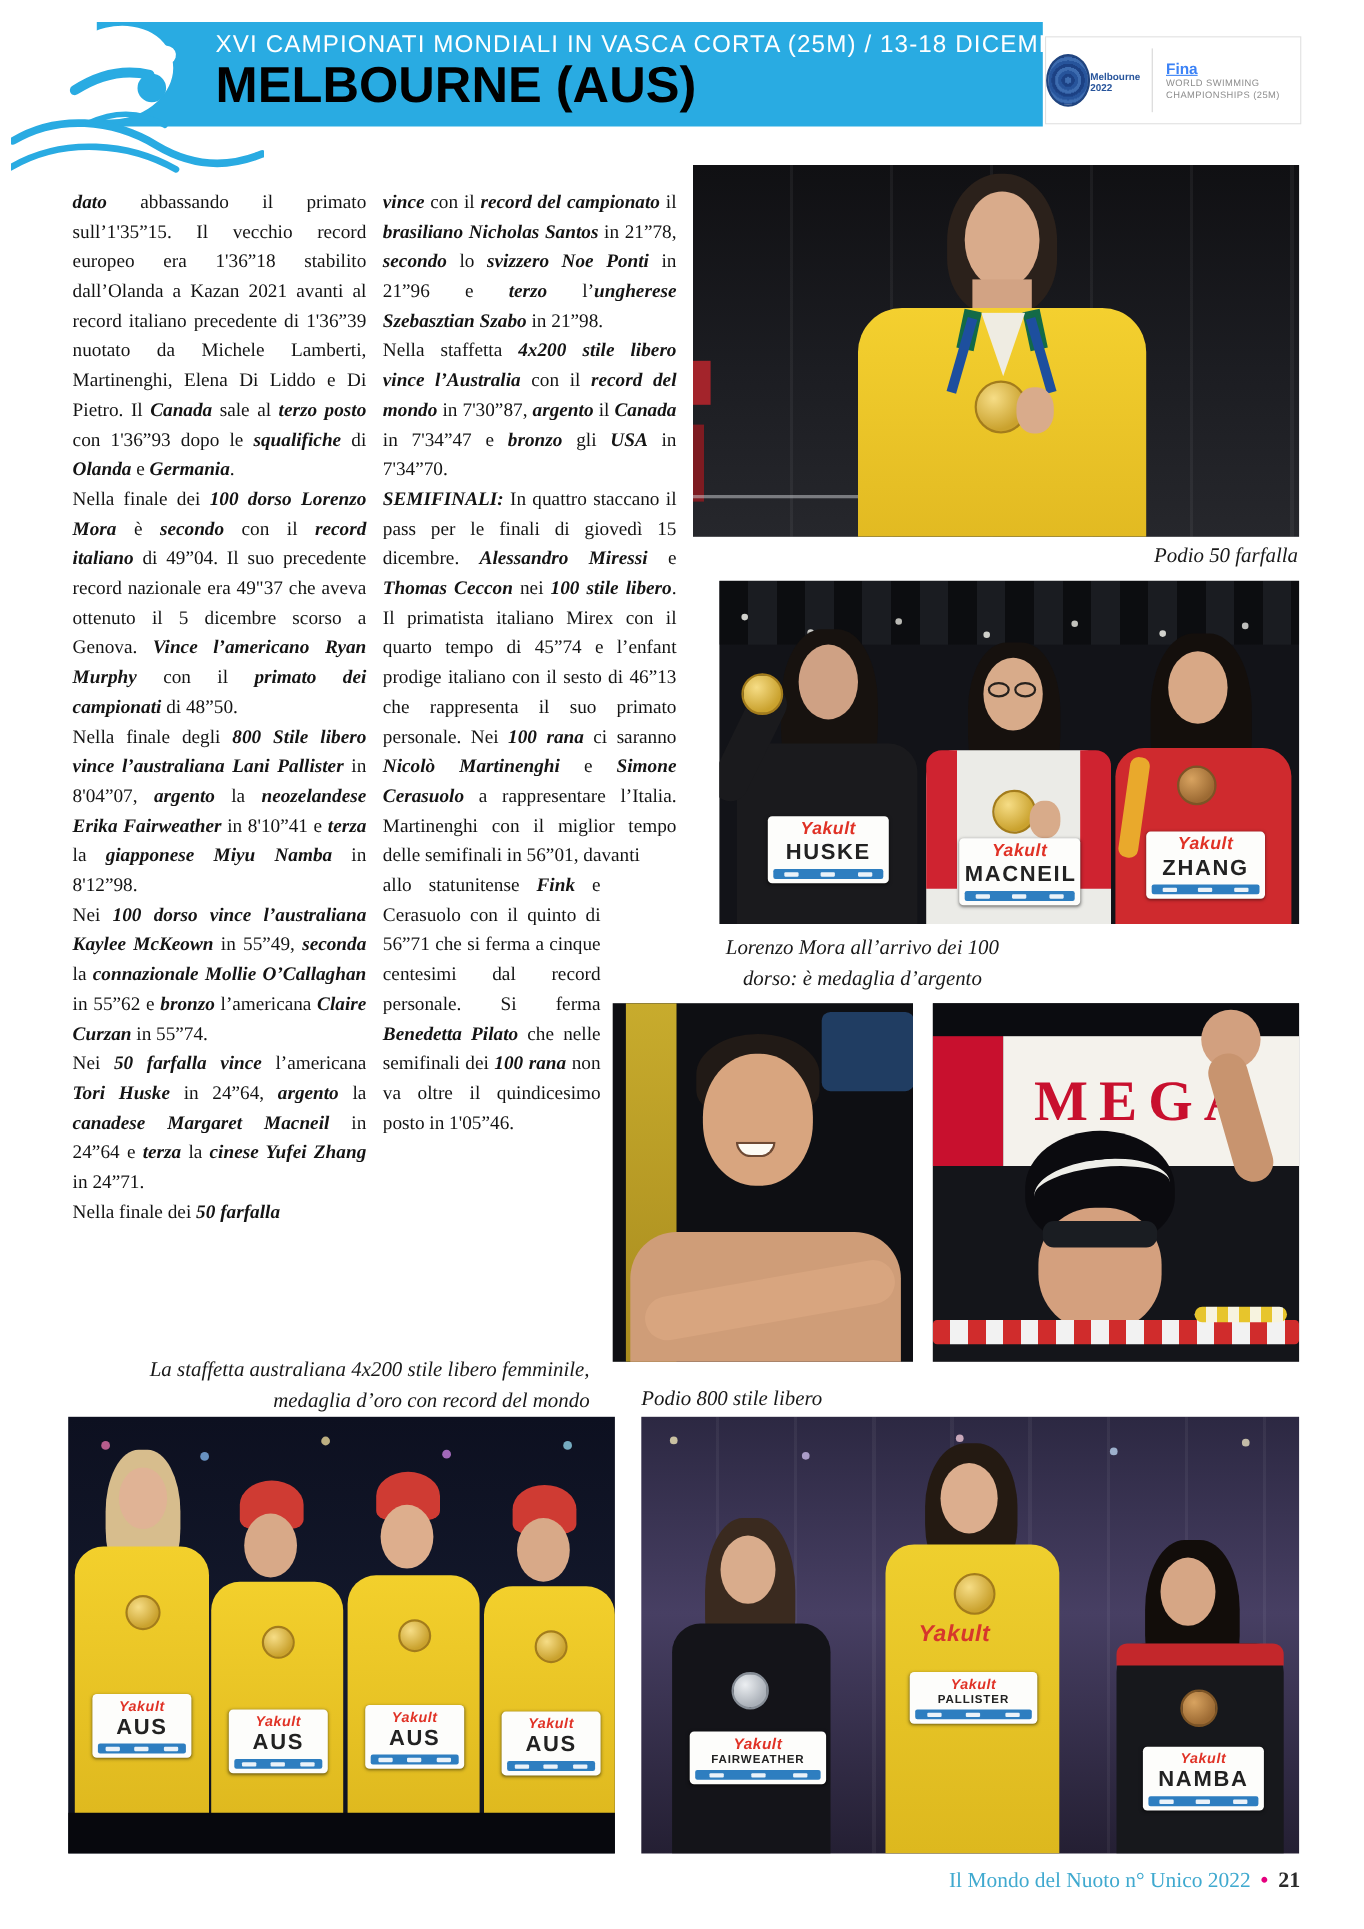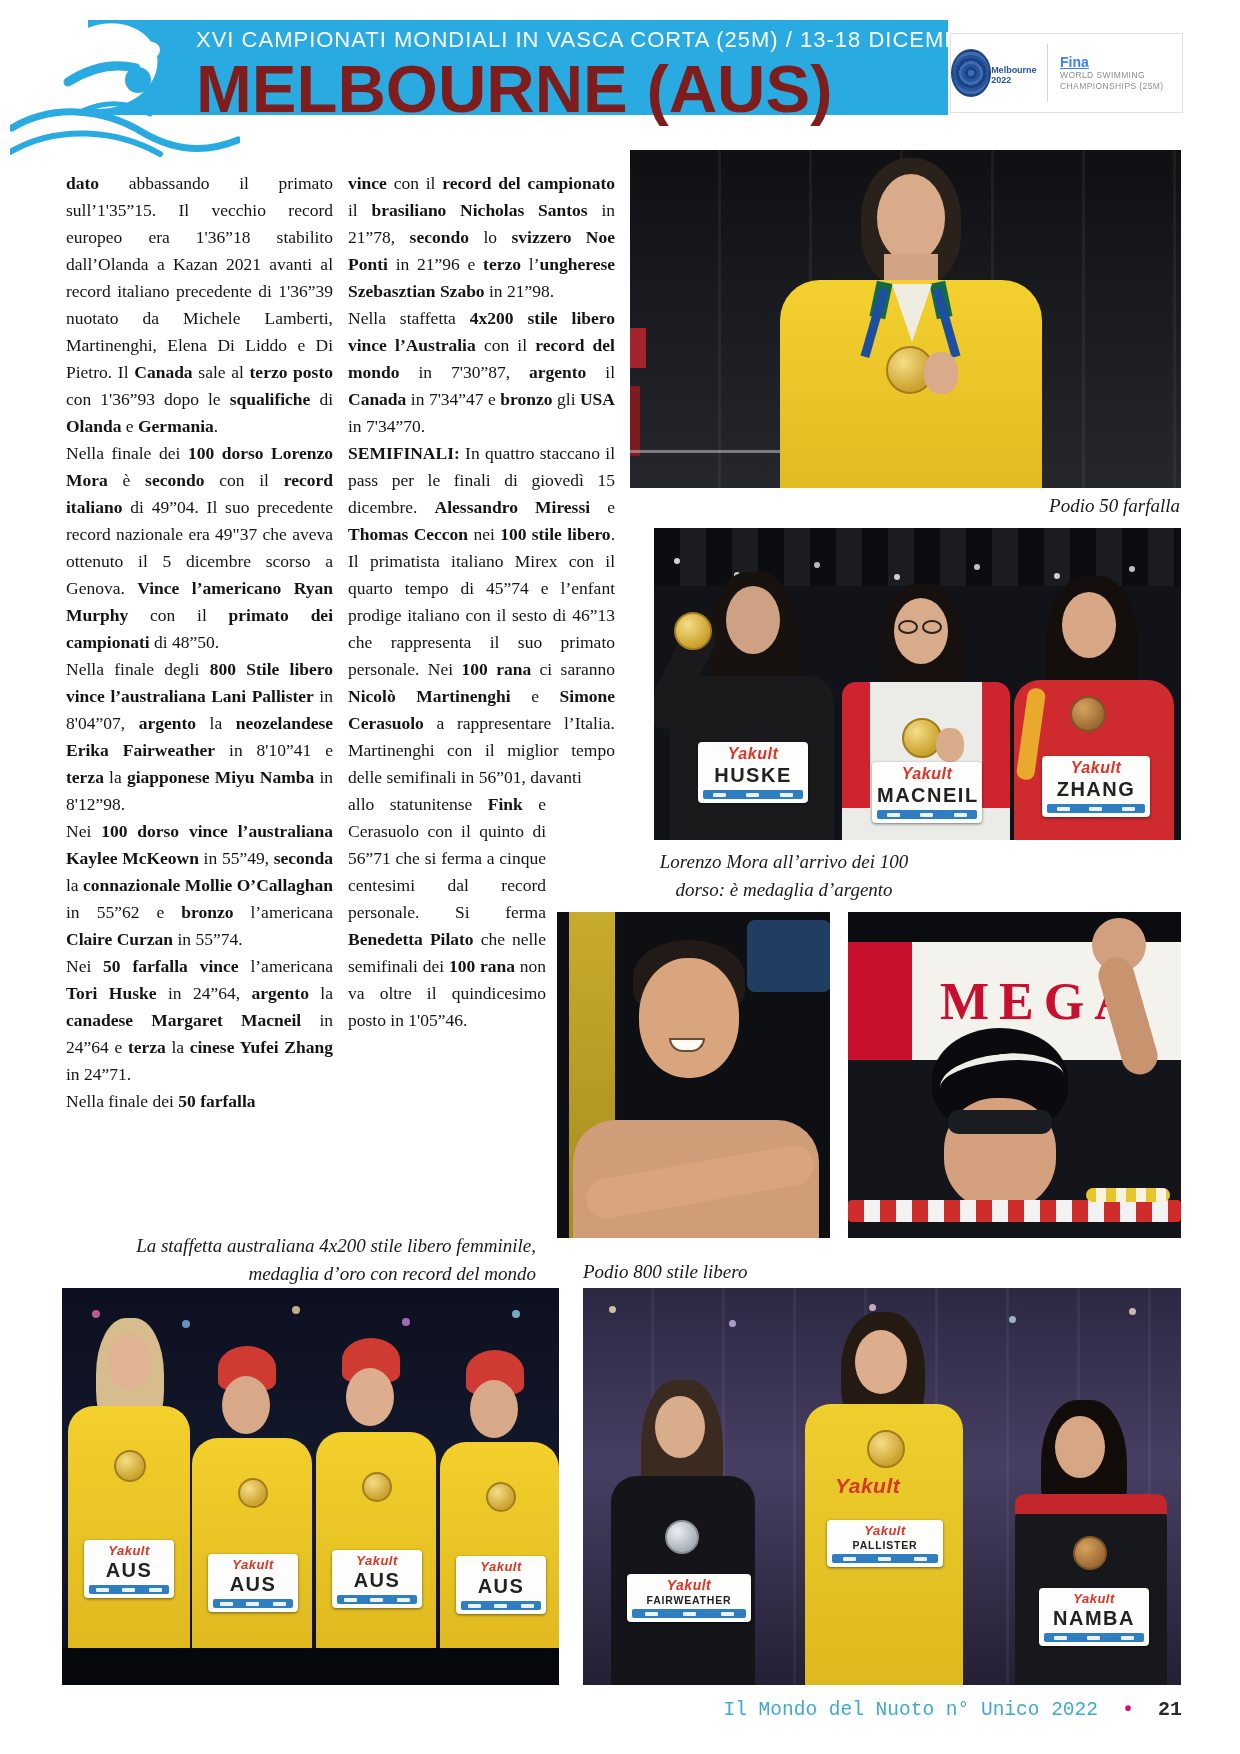--- a/index.html
+++ b/index.html
@@ -15,21 +15,21 @@
   .kicker {
     position:absolute; left:108px; top:7px; color:#fff;
     font-family:"Liberation Sans", sans-serif; font-size:22px; letter-spacing:1px; font-weight:400;
     white-space:nowrap;
   }
   .title-row { position:absolute; left:108px; top:30px; display:flex; align-items:baseline; gap:44px; }
   .section-title {
     color:#fff; font-family:"Liberation Sans", sans-serif; font-size:50px; font-weight:400; letter-spacing:10px;
   }
   .page-title {
-    color:#7f1d1d; font-family:"Liberation Sans", sans-serif; font-size:67px; font-weight:800; letter-spacing:0px;
+    color:#000000; font-family:"Liberation Sans", sans-serif; font-size:46px; font-weight:800; letter-spacing:0px;
     white-space:nowrap;
   }
   #logo-svg { position:absolute; left:10px; top:16px; width:230px; height:155px; z-index:3; }
 
   #fina-box {
     position:absolute; left:950px; top:33px; width:233px; height:80px; background:#fff;
     border:1px solid #e0e0e0; display:flex; align-items:center;
   }
   .fina-left { width:96px; display:flex; flex-direction:row; align-items:center; }
   .fina-emblem {
@@ -47,21 +47,21 @@
     position:absolute; left:230px; top:120px; font-style:italic; font-size:19px; color:#191919;
   }
 
   
   .col { position:absolute; top:170px; width:267px; }
   #col1 { left:66px; }
   #col2 { left:348px; }
   .col p, .col .narrow {
     font-size:17.5px; line-height:27px; text-align:justify; color:#141414;
   }
-  .col b { font-weight:700; }
+  .col b { font-weight:700;font-style:italic; }
   .narrow { width:198px; }
 
   
   .cap { position:absolute; font-style:italic; font-size:19px; line-height:1.45; color:#191919; }
   #cap-podio50 { left:880px; top:492px; width:300px; text-align:right; }
   #cap-mora { left:655px; top:848px; width:258px; text-align:center; }
   #cap-santos { left:912px; top:848px; width:266px; text-align:center; }
   #cap-relay { left:66px; top:1232px; width:470px; text-align:right; }
   #cap-podio800 { left:583px; top:1258px; width:300px; text-align:left; }
 
@@ -131,22 +131,22 @@
   
   #photoF { left:583px; top:1288px; width:598px; height:397px;
     background:linear-gradient(180deg,#2c2842,#473f63 45%,#241f33); }
   #photoF .streaks { position:absolute; inset:0;
     background:repeating-linear-gradient(90deg, transparent 0 68px, rgba(255,255,255,0.05) 68px 71px); }
   #photoF .glow { position:absolute; width:7px; height:7px; border-radius:50%; background:#f0e6b8; opacity:.8;
     box-shadow: 120px 14px 0 #c9b8e8, 260px -2px 0 #f0c8d8, 400px 10px 0 #b8d2ee, 520px 2px 0 #e8e0c0; left:26px; top:18px; }
   .yakult-jacket-text { position:absolute; font-family:"Liberation Sans", sans-serif; font-weight:800; font-style:italic; color:#d6372c; font-size:21px; letter-spacing:0.5px; }
 
   
-  #footer { position:absolute; right:58px; top:1698px; display:flex; align-items:baseline; gap:24px;
-    font-family:Liberation Mono, monospace; }
+  #footer { position:absolute; right:58px; top:1698px; display:flex; align-items:baseline; gap:9px;
+    font-family:Liberation Serif, serif; }
   .magname { color:#3fa9cf; font-size:19.5px; }
   .footdot { color:#e5007e; font-size:20px; font-weight:900; }
   .pagenum { color:#2b2b2b; font-size:20px; font-weight:800; }
 </style>
 </head>
 <body>
 
 <div id="page">
 
   <div id="banner">

